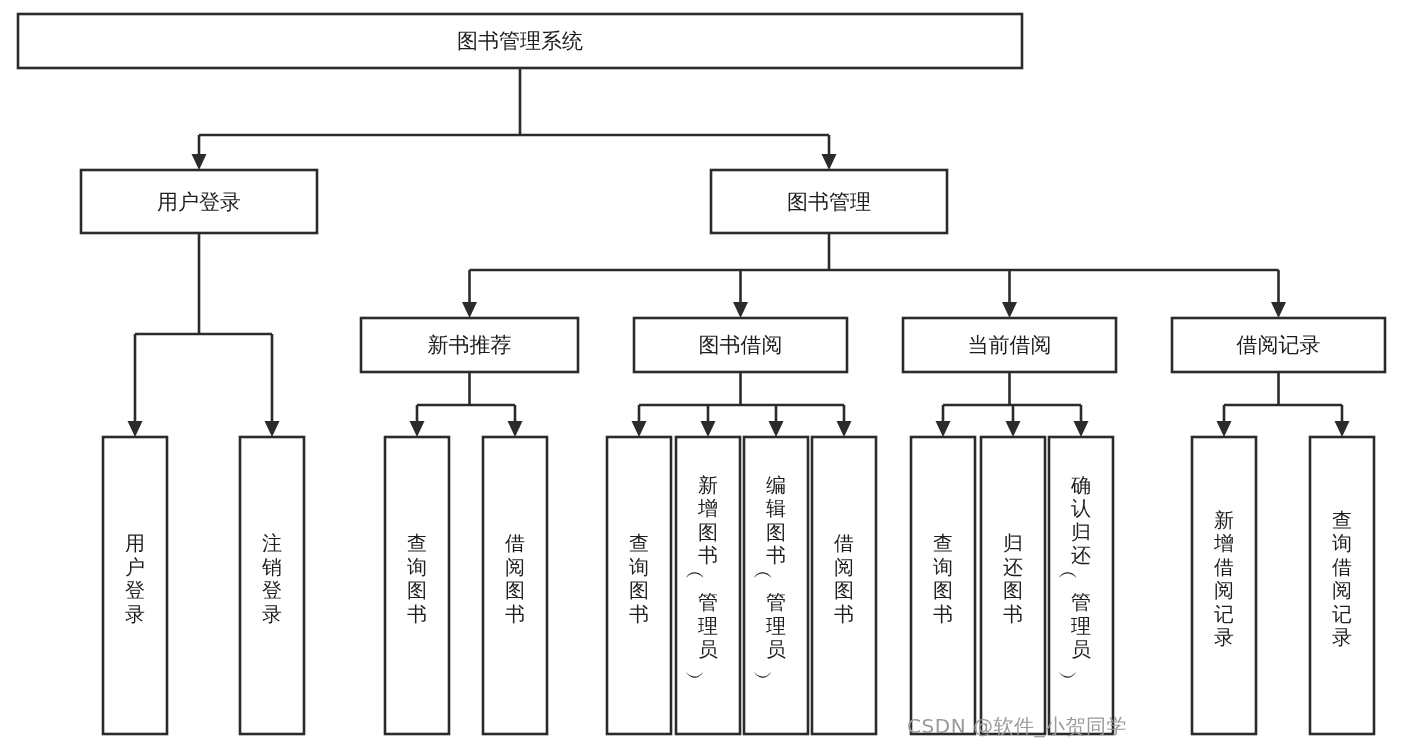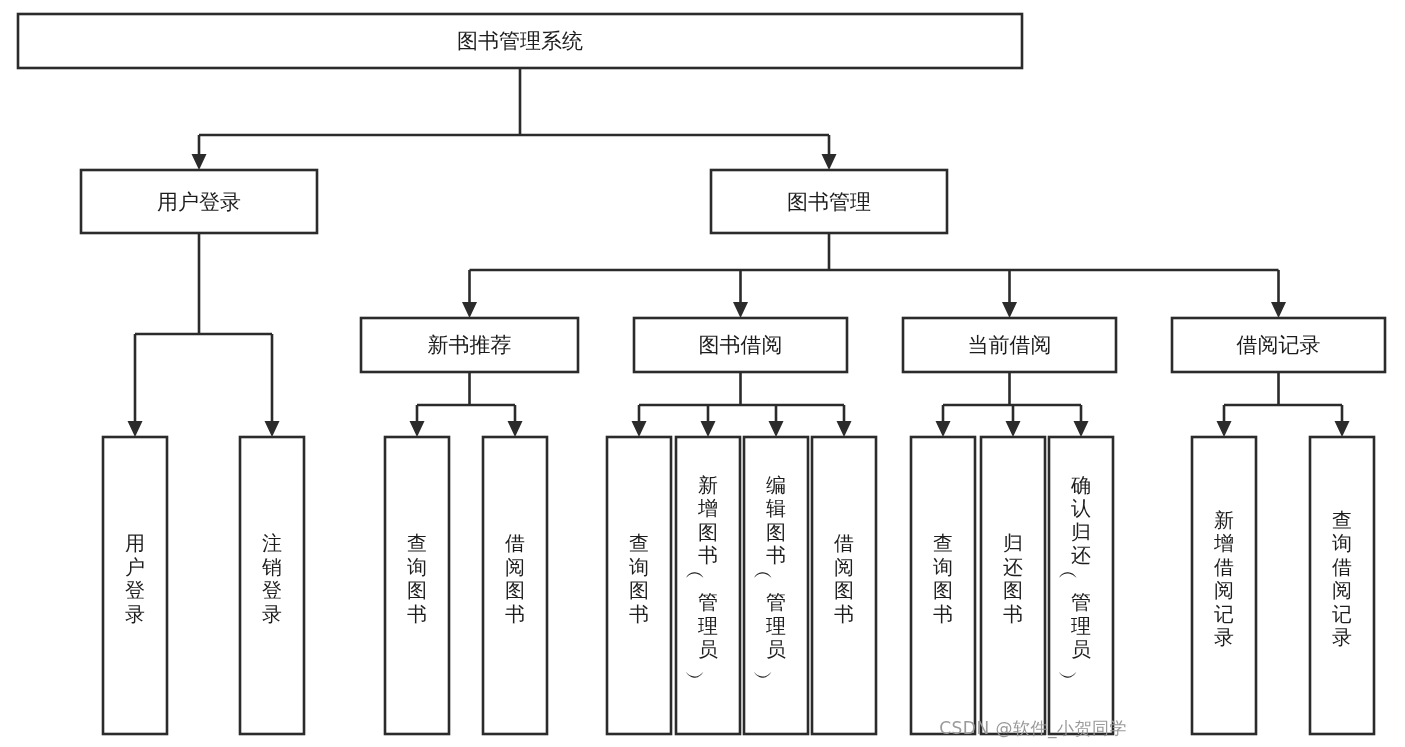--- a/index.html
+++ b/index.html
@@ -52,21 +52,21 @@
     font-family: "DejaVu Sans", "Liberation Sans", sans-serif;
     fill: #1d1d1d;
     font-size: 20px;
     text-anchor: middle;
   }
   .watermark-text {
     position: absolute;
     right: 10px;
     bottom: 7px;
     font-family: "DejaVu Sans", "Liberation Sans", sans-serif;
-    font-size: 17px;
+    font-size: 20px;
     color: #9a9a9a;
     white-space: nowrap;
     letter-spacing: 0.5px;
   }
 </style>
 </head>
 <body>
 
 <div id="diagram-root">
 

